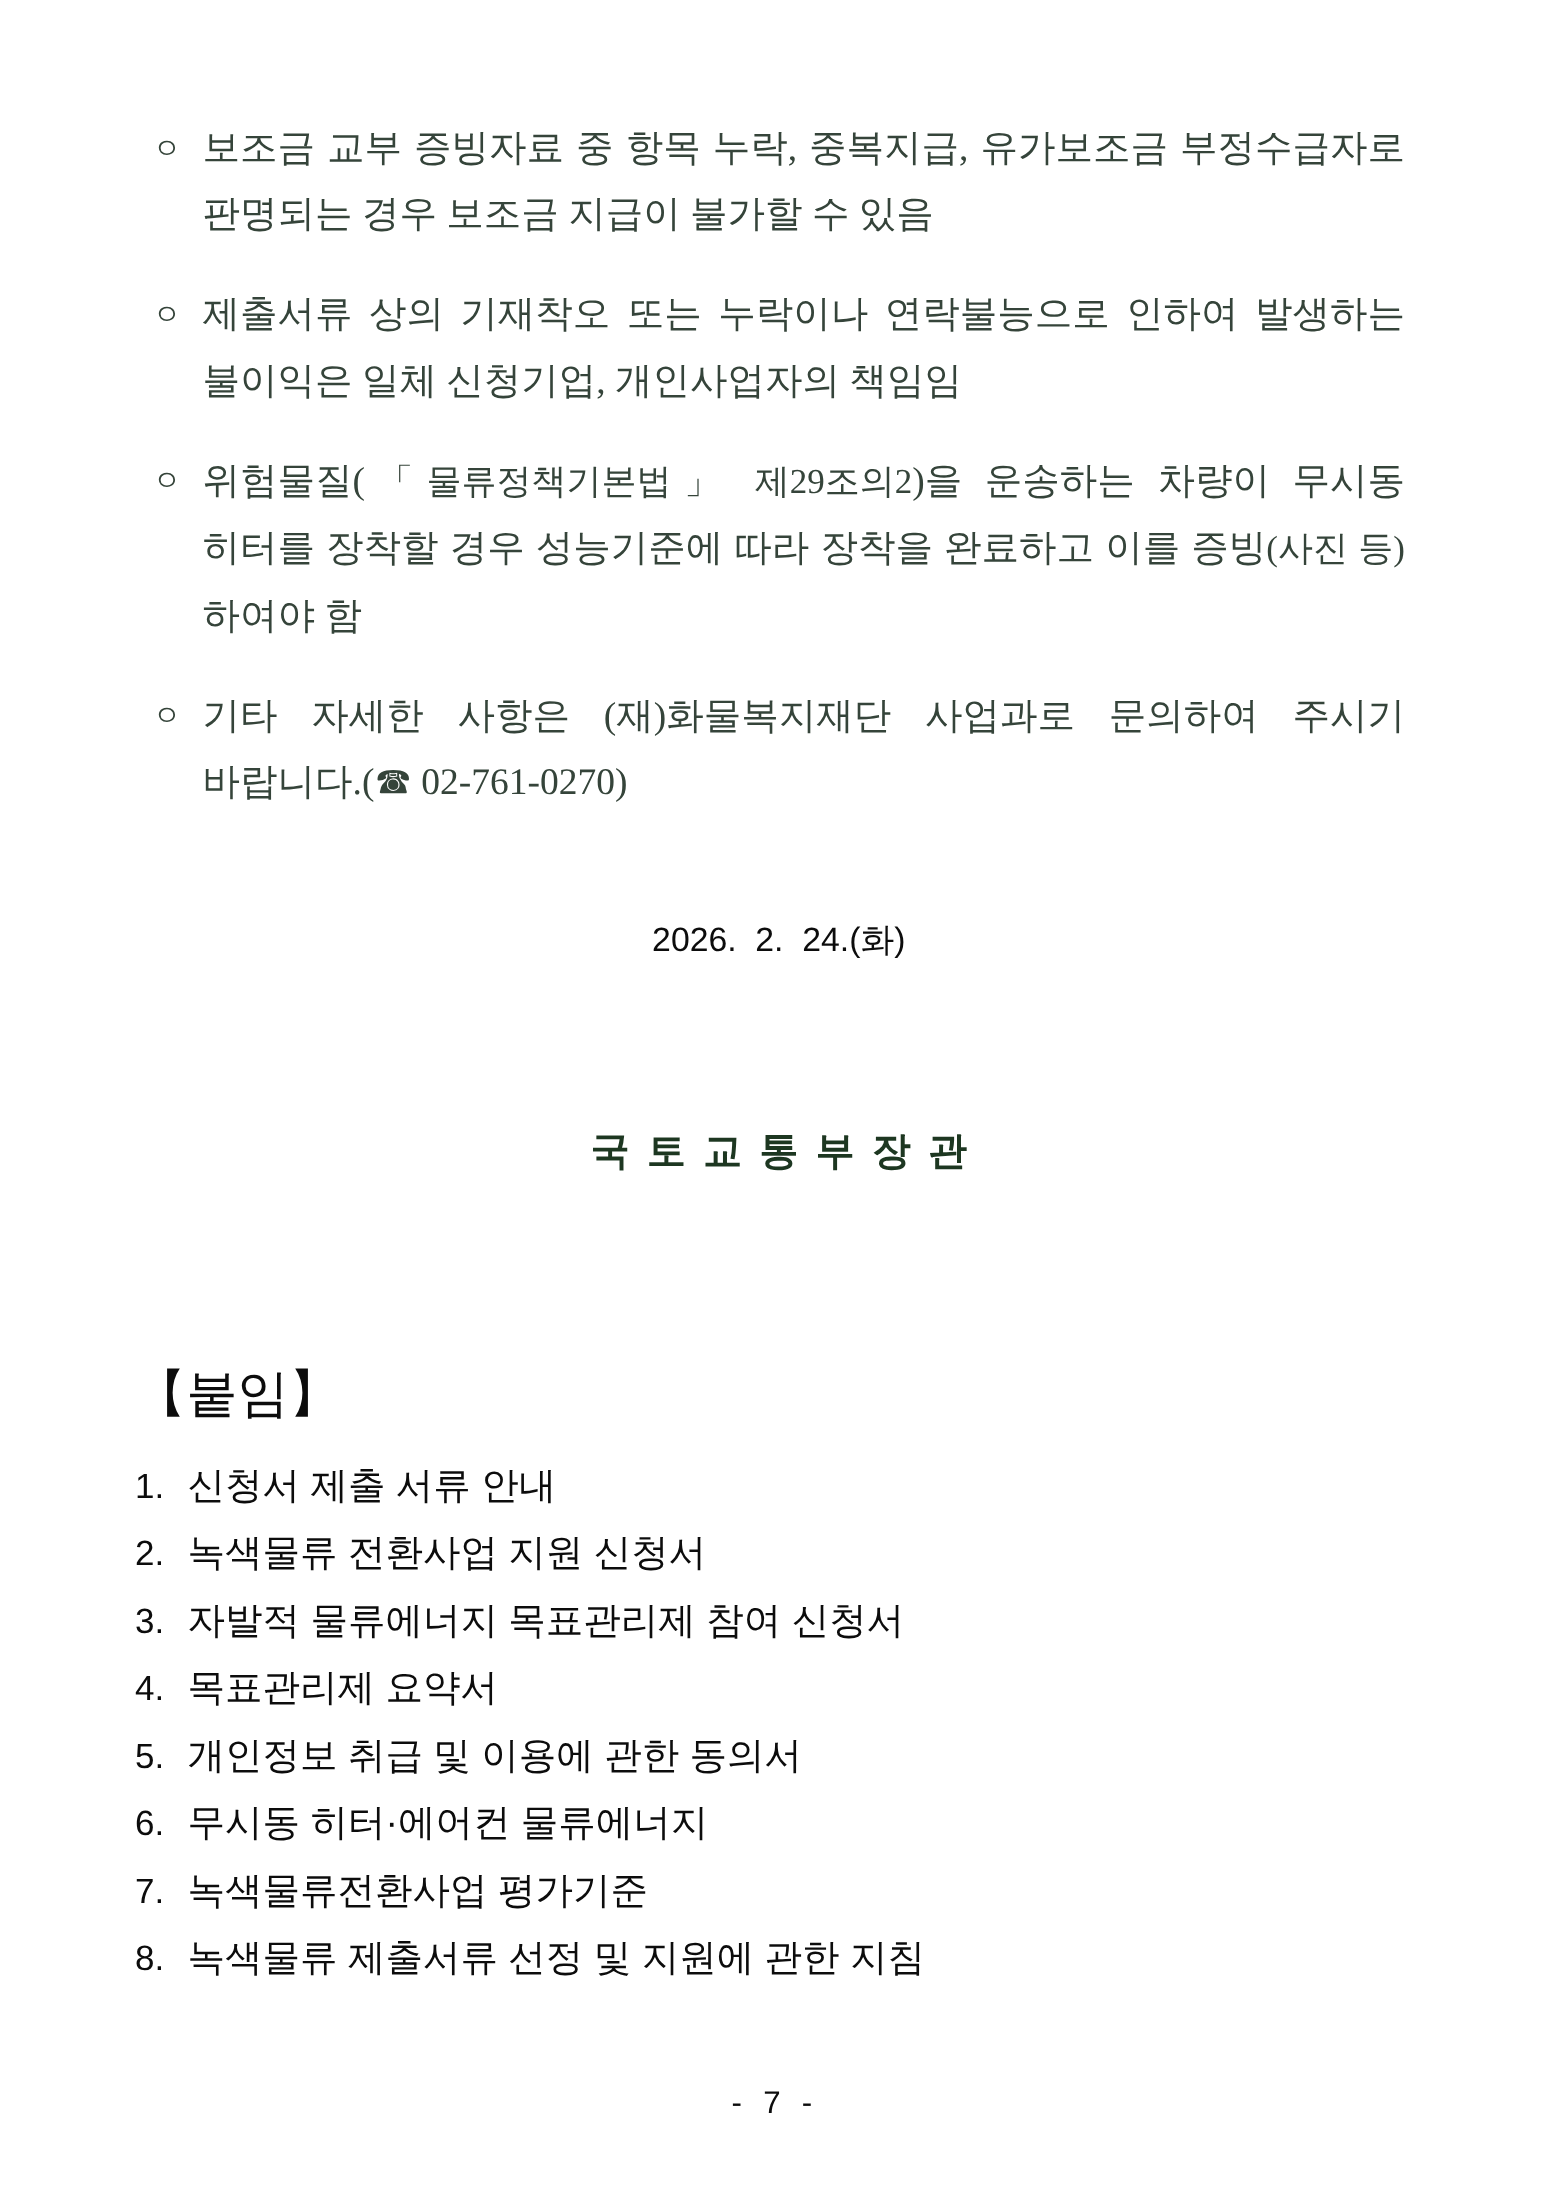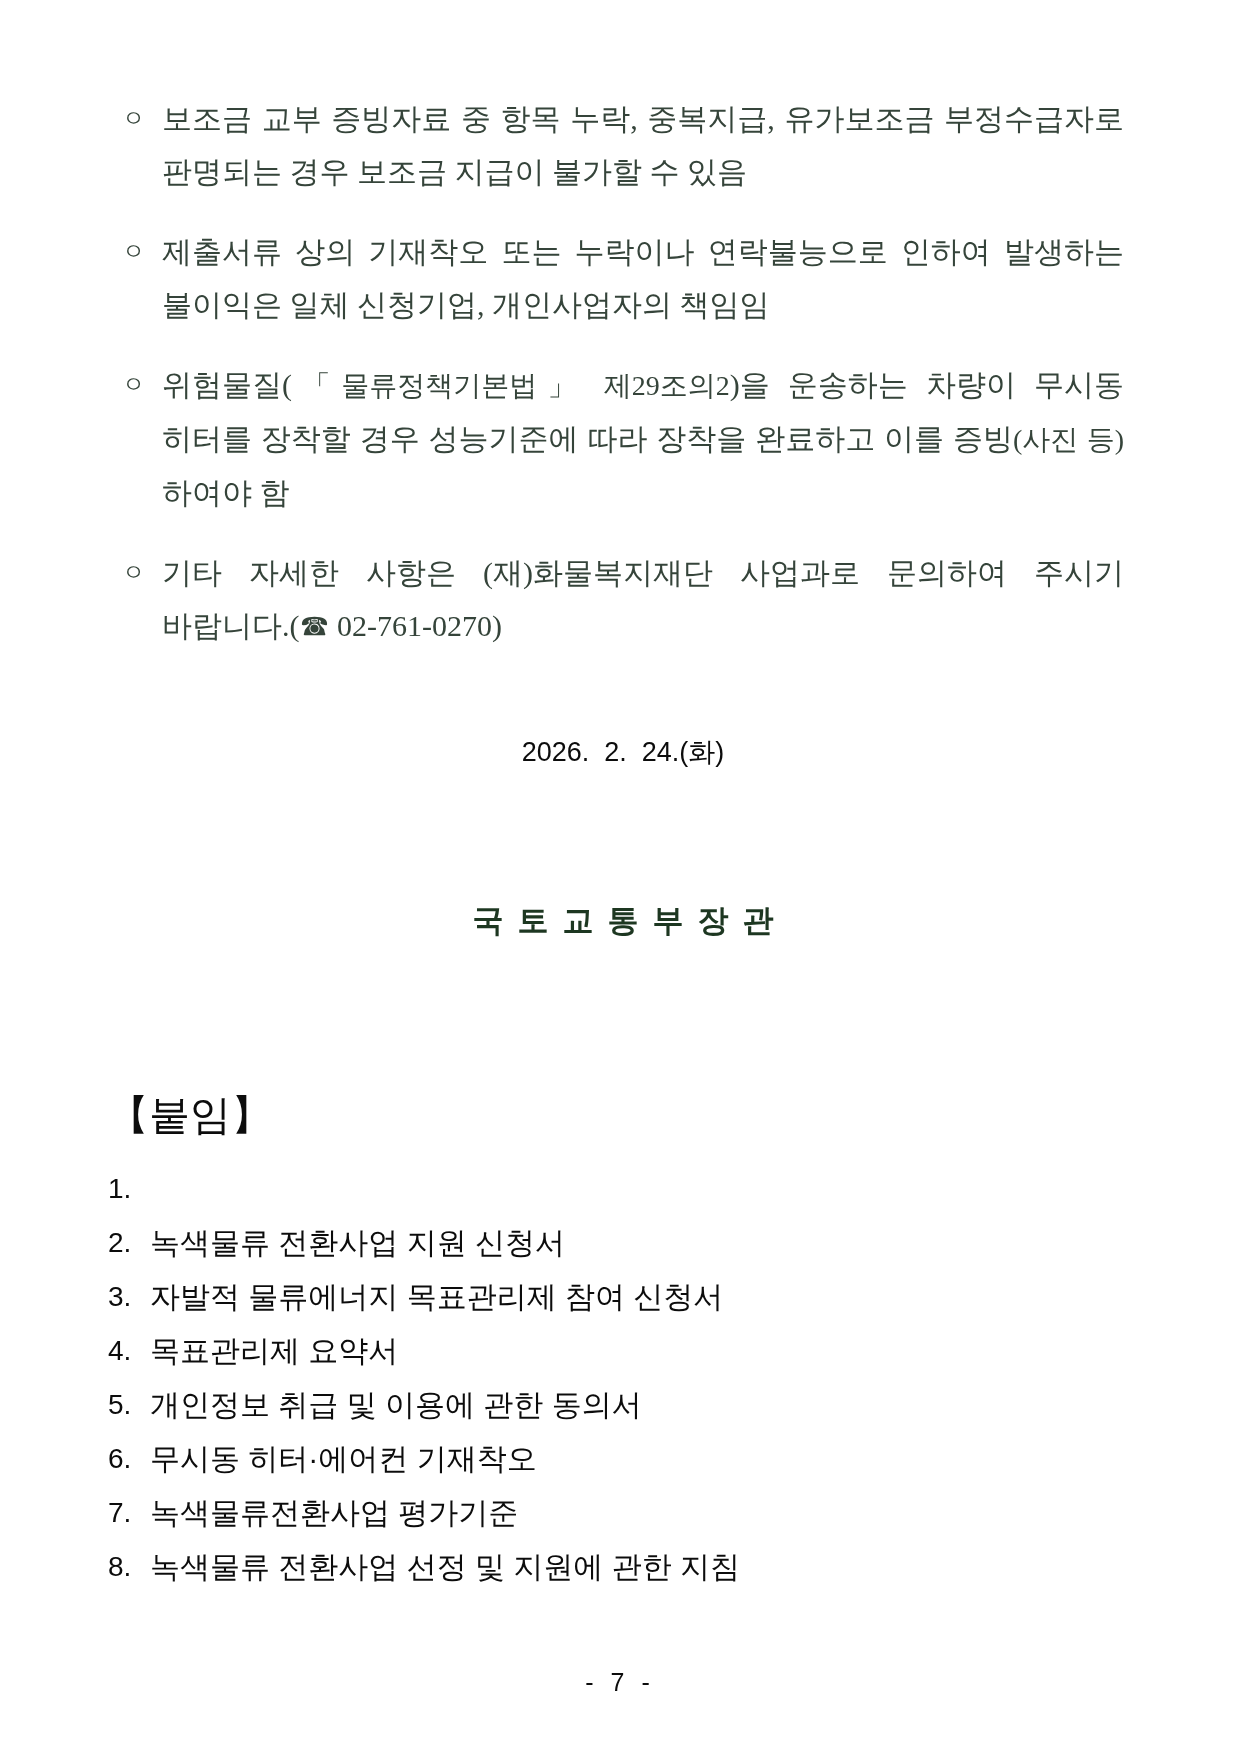--- a/index.html
+++ b/index.html
@@ -118,46 +118,47 @@
 
   <div class="date-line">2026.  2.  24.(화)</div>
 
   <div class="minister-title">국토교통부장관</div>
 
   <div class="attachments">
     <div class="att-heading">【붙임】</div>
 
     <div class="att-item">
         <span class="att-num">1.</span>
+        <span class="att-text">신청서 제출 서류 안내</span>
       </div>
     <div class="att-item">
         <span class="att-num">2.</span>
         <span class="att-text">녹색물류 전환사업 지원 신청서</span>
       </div>
     <div class="att-item">
         <span class="att-num">3.</span>
         <span class="att-text">자발적 물류에너지 목표관리제 참여 신청서</span>
       </div>
     <div class="att-item">
         <span class="att-num">4.</span>
         <span class="att-text">목표관리제 요약서</span>
       </div>
     <div class="att-item">
         <span class="att-num">5.</span>
         <span class="att-text">개인정보 취급 및 이용에 관한 동의서</span>
       </div>
     <div class="att-item">
         <span class="att-num">6.</span>
-        <span class="att-text">무시동 히터·에어컨 기재착오</span>
+        <span class="att-text">무시동 히터·에어컨 물류에너지</span>
       </div>
     <div class="att-item">
         <span class="att-num">7.</span>
         <span class="att-text">녹색물류전환사업 평가기준</span>
       </div>
     <div class="att-item">
         <span class="att-num">8.</span>
-        <span class="att-text">녹색물류 전환사업 선정 및 지원에 관한 지침</span>
+        <span class="att-text">녹색물류 제출서류 선정 및 지원에 관한 지침</span>
       </div>
   </div>
 
   <div class="page-number">- 7 -</div>
 
 </div>
 
 </body></html>

